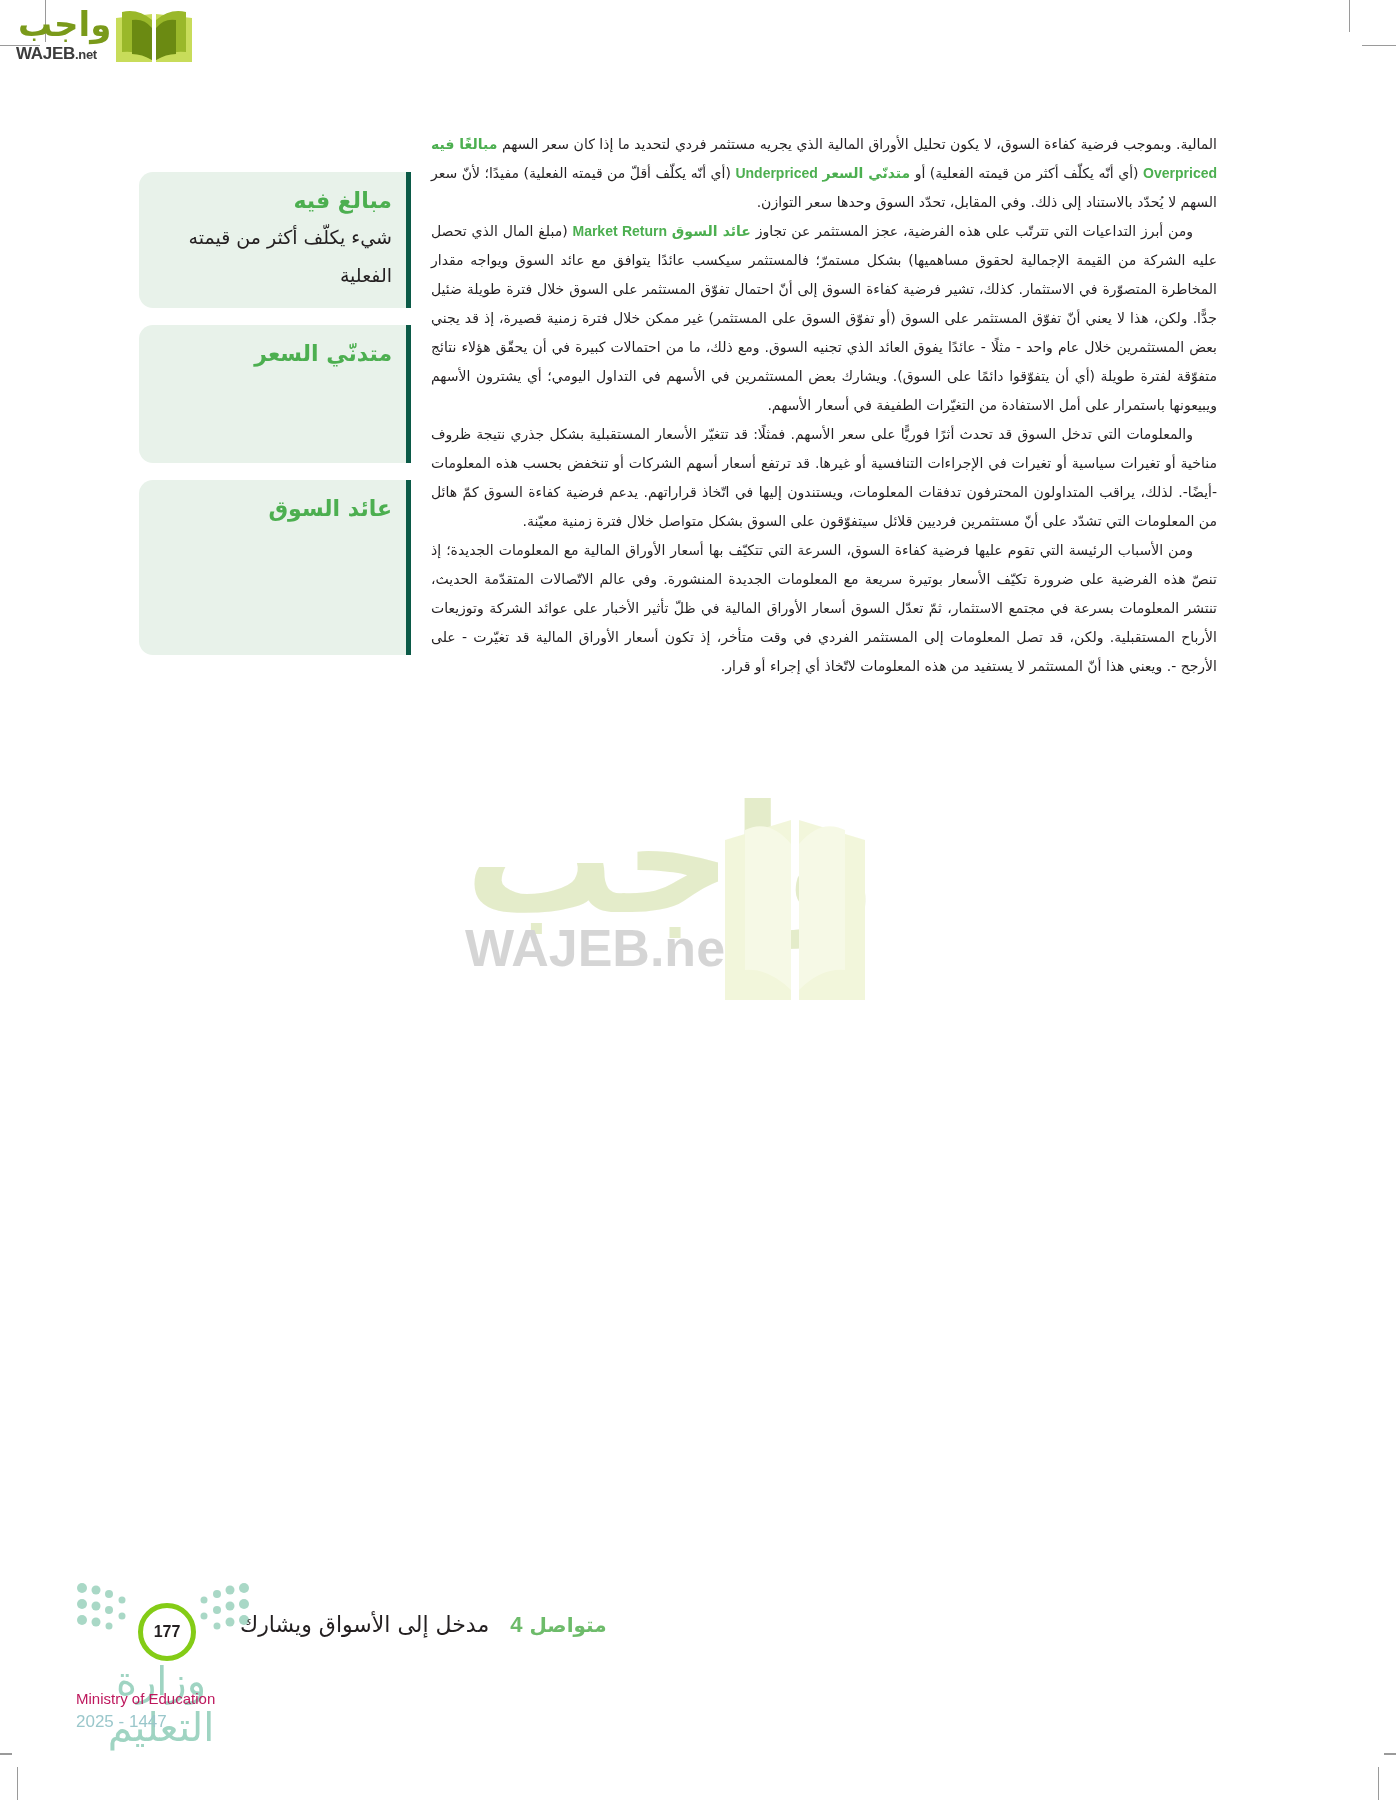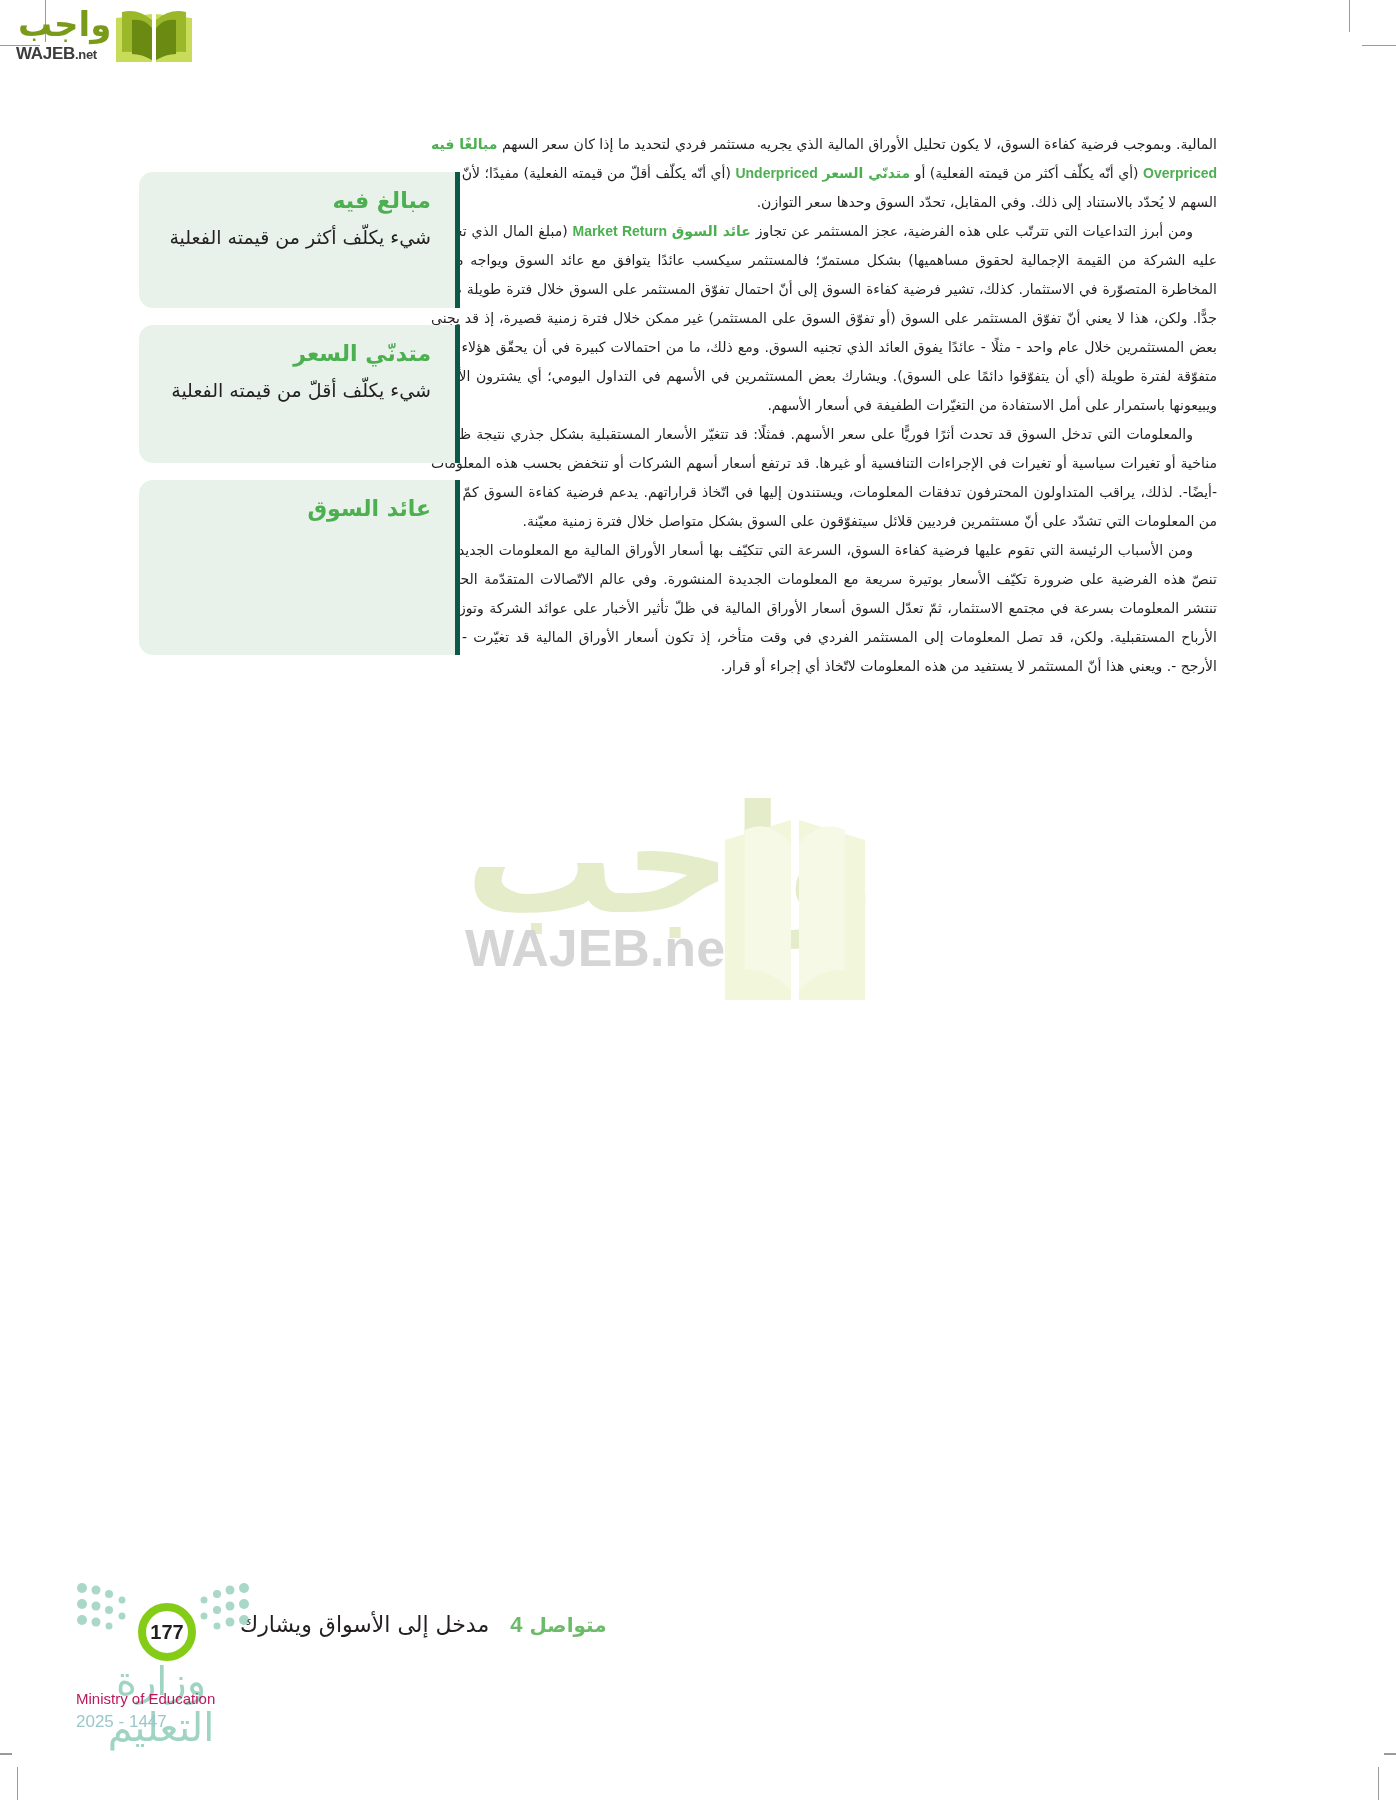--- a/index.html
+++ b/index.html
@@ -23,31 +23,31 @@
   .wm-book { position: absolute; left: 280px; top: 0px; }
 
   
   .main { position: absolute; left: 431px; top: 130px; width: 786px; direction: rtl; text-align: justify; font-size: 14px; line-height: 29px; }
   .main p { text-align-last: right; }
   .main p.indent { text-indent: 24px; }
   .term { color: #4caf50; font-weight: bold; }
   .term-en { color: #4caf50; font-weight: bold; font-family: "Liberation Sans", sans-serif; direction: ltr; unicode-bidi: isolate; }
 
   
-  .gloss { position: absolute; left: 139px; width: 321px; background: #e8f2ea; border-right: 5px solid #0b5a47; border-radius: 14px 0 0 14px; direction: rtl; padding: 12px 24px 10px 10px; }
+  .gloss { position: absolute; left: 139px; width: 272px; background: #e8f2ea; border-right: 5px solid #0b5a47; border-radius: 14px 0 0 14px; direction: rtl; padding: 12px 14px 10px 10px; }
   .gloss-term { font-size: 22px; font-weight: bold; color: #4caf50; line-height: 34px; }
   .gloss-def { font-size: 19px; line-height: 38px; color: #231f20; }
 
   
   .moe { position: absolute; left: 76px; top: 1582px; width: 175px; }
   .moe-dots { position: absolute; left: 0; top: 0; }
   .moe-ar { position: absolute; left: 0; top: 76px; font-size: 40px; color: #9fd4c2; direction: rtl; width: 170px; text-align: center; letter-spacing: 1px; }
   .moe-en { position: absolute; left: 0; top: 108px; font-size: 15px; color: #be185d; font-family: "Liberation Sans", sans-serif; white-space: nowrap; }
   .moe-year { position: absolute; left: 0; top: 130px; font-size: 17px; color: #9ac7cb; font-family: "Liberation Sans", sans-serif; white-space: nowrap; }
-  .page-circle { position: absolute; left: 138px; top: 1603px; width: 58px; height: 58px; border: 8px solid #84cc16; border-radius: 50%; background: #ffffff; display: flex; align-items: center; justify-content: center; font-size: 20px; font-weight: bold; color: #231f20; font-family: "Liberation Sans", sans-serif; }
+  .page-circle { position: absolute; left: 138px; top: 1603px; width: 58px; height: 58px; border: 5px solid #84cc16; border-radius: 50%; background: #ffffff; display: flex; align-items: center; justify-content: center; font-size: 16px; font-weight: bold; color: #231f20; font-family: "Liberation Sans", sans-serif; }
   .chapter { position: absolute; left: 240px; top: 1612px; direction: rtl; font-size: 22px; white-space: nowrap; }
   .chapter-label { color: #6dbb6a; font-weight: bold; font-size: 20px; }
   .chapter-num { color: #6dbb6a; font-weight: bold; font-family: "Liberation Sans", sans-serif; margin-left: 14px; }
   .chapter-title { color: #231f20; }
 </style>
 </head>
 <body>
 
 <div class="crop" style="left:45px;top:0;width:1px;height:42px;"></div>
 <div class="crop" style="left:0;top:45px;width:40px;height:1px;"></div>
@@ -88,21 +88,20 @@
   <p class="indent">والمعلومات التي تدخل السوق قد تحدث أثرًا فوريًّا على سعر الأسهم. فمثلًا: قد تتغيّر الأسعار المستقبلية بشكل جذري نتيجة ظروف مناخية أو تغيرات سياسية أو تغيرات في الإجراءات التنافسية أو غيرها. قد ترتفع أسعار أسهم الشركات أو تنخفض بحسب هذه المعلومات -أيضًا-. لذلك، يراقب المتداولون المحترفون تدفقات المعلومات، ويستندون إليها في اتّخاذ قراراتهم. يدعم فرضية كفاءة السوق كمّ هائل من المعلومات التي تشدّد على أنّ مستثمرين فرديين قلائل سيتفوّقون على السوق بشكل متواصل خلال فترة زمنية معيّنة.</p>
   <p class="indent">ومن الأسباب الرئيسة التي تقوم عليها فرضية كفاءة السوق، السرعة التي تتكيّف بها أسعار الأوراق المالية مع المعلومات الجديدة؛ إذ تنصّ هذه الفرضية على ضرورة تكيّف الأسعار بوتيرة سريعة مع المعلومات الجديدة المنشورة. وفي عالم الاتّصالات المتقدّمة الحديث، تنتشر المعلومات بسرعة في مجتمع الاستثمار، ثمّ تعدّل السوق أسعار الأوراق المالية في ظلّ تأثير الأخبار على عوائد الشركة وتوزيعات الأرباح المستقبلية. ولكن، قد تصل المعلومات إلى المستثمر الفردي في وقت متأخر، إذ تكون أسعار الأوراق المالية قد تغيّرت - على الأرجح -. ويعني هذا أنّ المستثمر لا يستفيد من هذه المعلومات لاتّخاذ أي إجراء أو قرار.</p>
 </div>
 
 <div class="gloss" style="top:172px;height:136px;">
   <div class="gloss-term">مبالغ فيه</div>
   <div class="gloss-def">شيء يكلّف أكثر من قيمته الفعلية</div>
 </div>
 <div class="gloss" style="top:325px;height:138px;">
   <div class="gloss-term">متدنّي السعر</div>
-  <div class="gloss-def">شيء يكلّف أقلّ من قيمته الفعلية</div>
 </div>
 <div class="gloss" style="top:480px;height:175px;">
   <div class="gloss-term">عائد السوق</div>
 </div>
 
 <div class="moe">
   <svg class="moe-dots" width="175" height="70" viewBox="0 0 175 70">
     <g fill="#a9d8c6">
       <circle cx="6" cy="6" r="5"></circle>
         <circle cx="20" cy="8" r="4.5"></circle>

